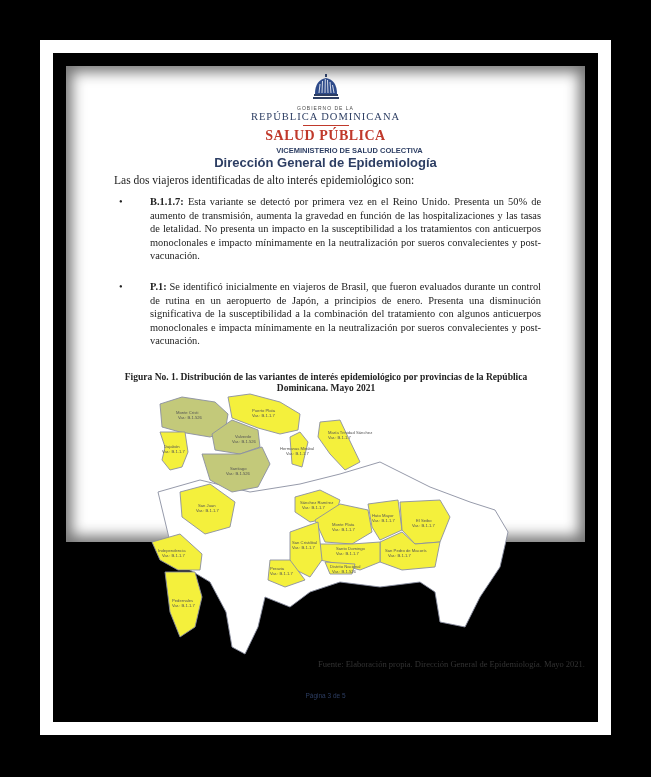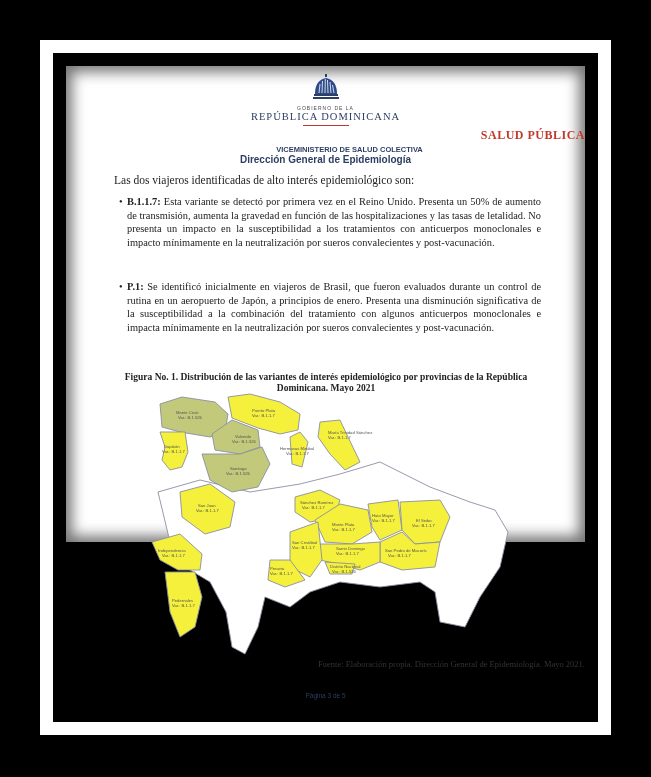--- a/index.html
+++ b/index.html
@@ -6,27 +6,27 @@
   body { width:651px; height:777px; background:#000; position:relative; overflow:hidden; font-family:"Liberation Serif", serif; }
   .white-strip { position:absolute; left:40px; top:40px; width:571px; height:695px; background:#fff; }
   .black-inner { position:absolute; left:53px; top:53px; width:545px; height:669px; background:#000; }
   .page { position:absolute; left:66px; top:66px; width:519px; height:476px; background:#fff;
           box-shadow: inset 0 0 14px 6px rgba(0,0,0,0.55); }
   .header { position:absolute; left:0; right:0; top:8px; text-align:center; }
   .logo { width:30px; height:26px; margin:0 auto; }
   .gob { font-family:"Liberation Sans", sans-serif; font-size:5px; letter-spacing:1px; color:#4a4a4a; margin-top:1px; }
   .rep { font-family:"Liberation Serif", serif; font-size:10.5px; letter-spacing:1px; color:#2d3e63; margin-top:0px; }
   .rule { width:46px; height:1px; background:#c0392b; margin:3px auto 2px; }
-  .salud { font-family:"Liberation Serif", serif; font-size:12px; color:#c0392b; letter-spacing:0.5px; font-weight:bold;text-align:right; }
+  .salud { font-family:"Liberation Serif", serif; font-size:14px; color:#c0392b; letter-spacing:0.5px; font-weight:bold; }
   .vice { font-family:"Liberation Sans", sans-serif; font-size:7.5px; font-weight:bold; color:#2d3e63; margin-top:2px;padding-left:48px; }
-  .dir { font-family:"Liberation Sans", sans-serif; font-size:10px; font-weight:bold; color:#2d3e63;text-align:center; }
+  .dir { font-family:"Liberation Sans", sans-serif; font-size:13px; font-weight:bold; color:#2d3e63;text-align:center; }
   .intro { position:absolute; left:48px; top:108px; font-size:11.5px; color:#222; }
   .bullet { position:absolute; left:53px; width:422px; font-size:10.4px; line-height:13.6px; color:#222; text-align:justify; }
   .bullet .dot { position:absolute; left:0; top:0; }
-  .bullet .txt { margin-left:8px; }
+  .bullet .txt { margin-left:31px; }
   .b1 { top:129px; }
   .b2 { top:214px; }
   .fig-title { position:absolute; left:40px; width:440px; top:306px; text-align:center; font-size:9.5px; font-weight:bold; color:#222; line-height:11px; }
   .map { position:absolute; left:74px; top:326px; width:380px; height:270px; }
   .source { position:absolute; left:0; right:0; top:593px; text-align:right; font-size:8.5px; color:#333; }
   .pagenum { position:absolute; left:0; right:0; top:626px; text-align:center; font-family:"Liberation Sans", sans-serif; font-size:6.5px; color:#2d3e63; }
   .lbl { font-family:"Liberation Sans", sans-serif; font-size:4.2px; fill:#555; }
 </style>
 </head>
 <body>

